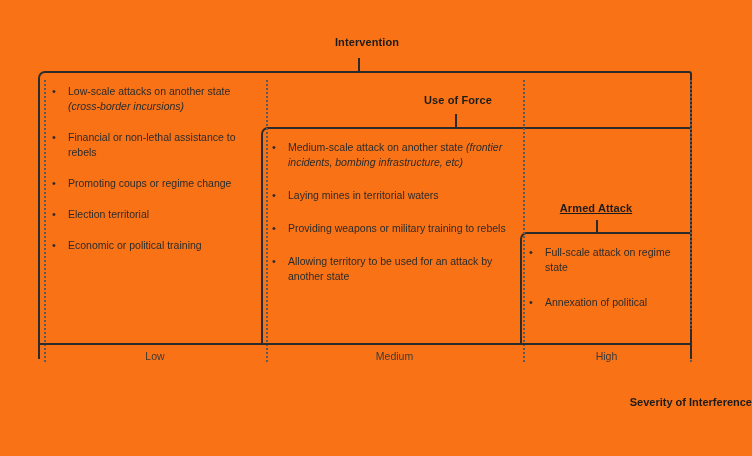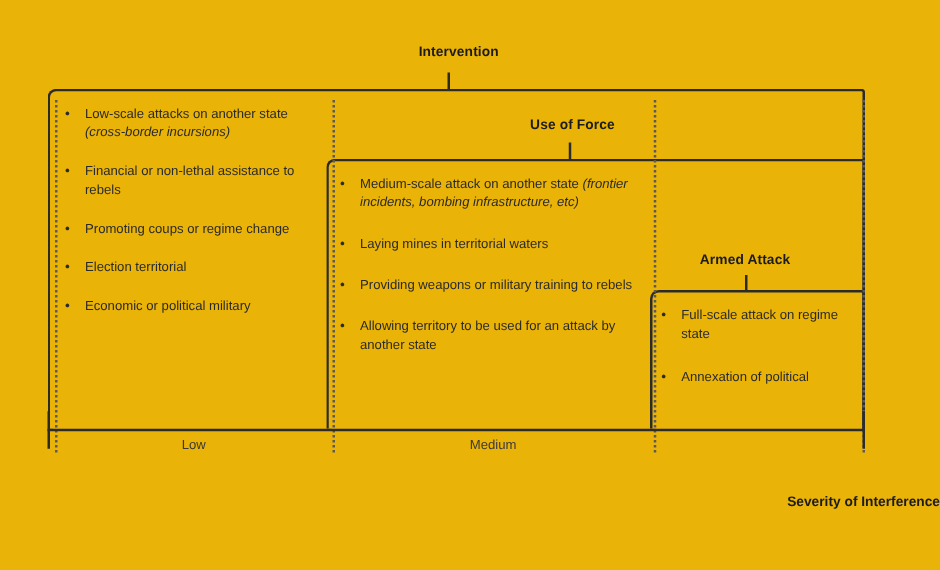--- a/index.html
+++ b/index.html
@@ -12,21 +12,21 @@
     height: 456px;
     font-family: "Liberation Sans", sans-serif;
     color: #2b2b2b;
     overflow: hidden;
   }
 
   #diagram {
     position: relative;
     width: 752px;
     height: 456px;
-    background: #eab308;
+    background: #f97316;
   }
 
   
   .tier-label {
     position: absolute;
     font-size: 11px;
     font-weight: bold;
     color: #1c1c1c;
     letter-spacing: 0.1px;
     white-space: nowrap;
@@ -41,20 +41,21 @@
 
   #label-useofforce {
     left: 398px;
     top: 94px;
     width: 120px;
   }
   #label-armedattack {
     left: 520px;
     top: 202px;
     width: 152px;
+    text-decoration: underline;
   }
 
   
   .tier-tick {
     position: absolute;
     width: 2px;
     background: #2b2b2b;
   }
   #tick-intervention { left: 358px; top: 58px;  height: 14px; }
   #tick-useofforce   { left: 455px; top: 114px; height: 14px; }
@@ -221,21 +222,21 @@
     <div class="bullet-row">
       <span class="bullet-dot">•</span>
       <span class="bullet-text">Promoting coups or regime change</span>
     </div>
     <div class="bullet-row">
       <span class="bullet-dot">•</span>
       <span class="bullet-text">Election territorial</span>
     </div>
     <div class="bullet-row">
       <span class="bullet-dot">•</span>
-      <span class="bullet-text">Economic or political military</span>
+      <span class="bullet-text">Economic or political training</span>
     </div>
   </div>
 
   <div class="column" id="col-medium">
     <div class="bullet-row">
       <span class="bullet-dot">•</span>
       <span class="bullet-text"><span>Medium-scale attack on another state </span><span class="em">(frontier incidents, bombing infrastructure, etc)</span></span>
     </div>
     <div class="bullet-row">
       <span class="bullet-dot">•</span>
@@ -261,16 +262,17 @@
       <span class="bullet-text">Annexation of political</span>
     </div>
   </div>
 
   <div id="axis-line"></div>
   <div class="axis-end" id="axis-end-left"></div>
   <div class="axis-end" id="axis-end-right"></div>
 
   <div class="axis-tick-label" id="axis-medium">Medium</div>
   <div class="axis-tick-label" id="axis-low">Low</div>
+  <div class="axis-tick-label" id="axis-high">High</div>
 
   <div id="axis-title">Severity of Interference</div>
 
 </div>
 
 </body></html>

